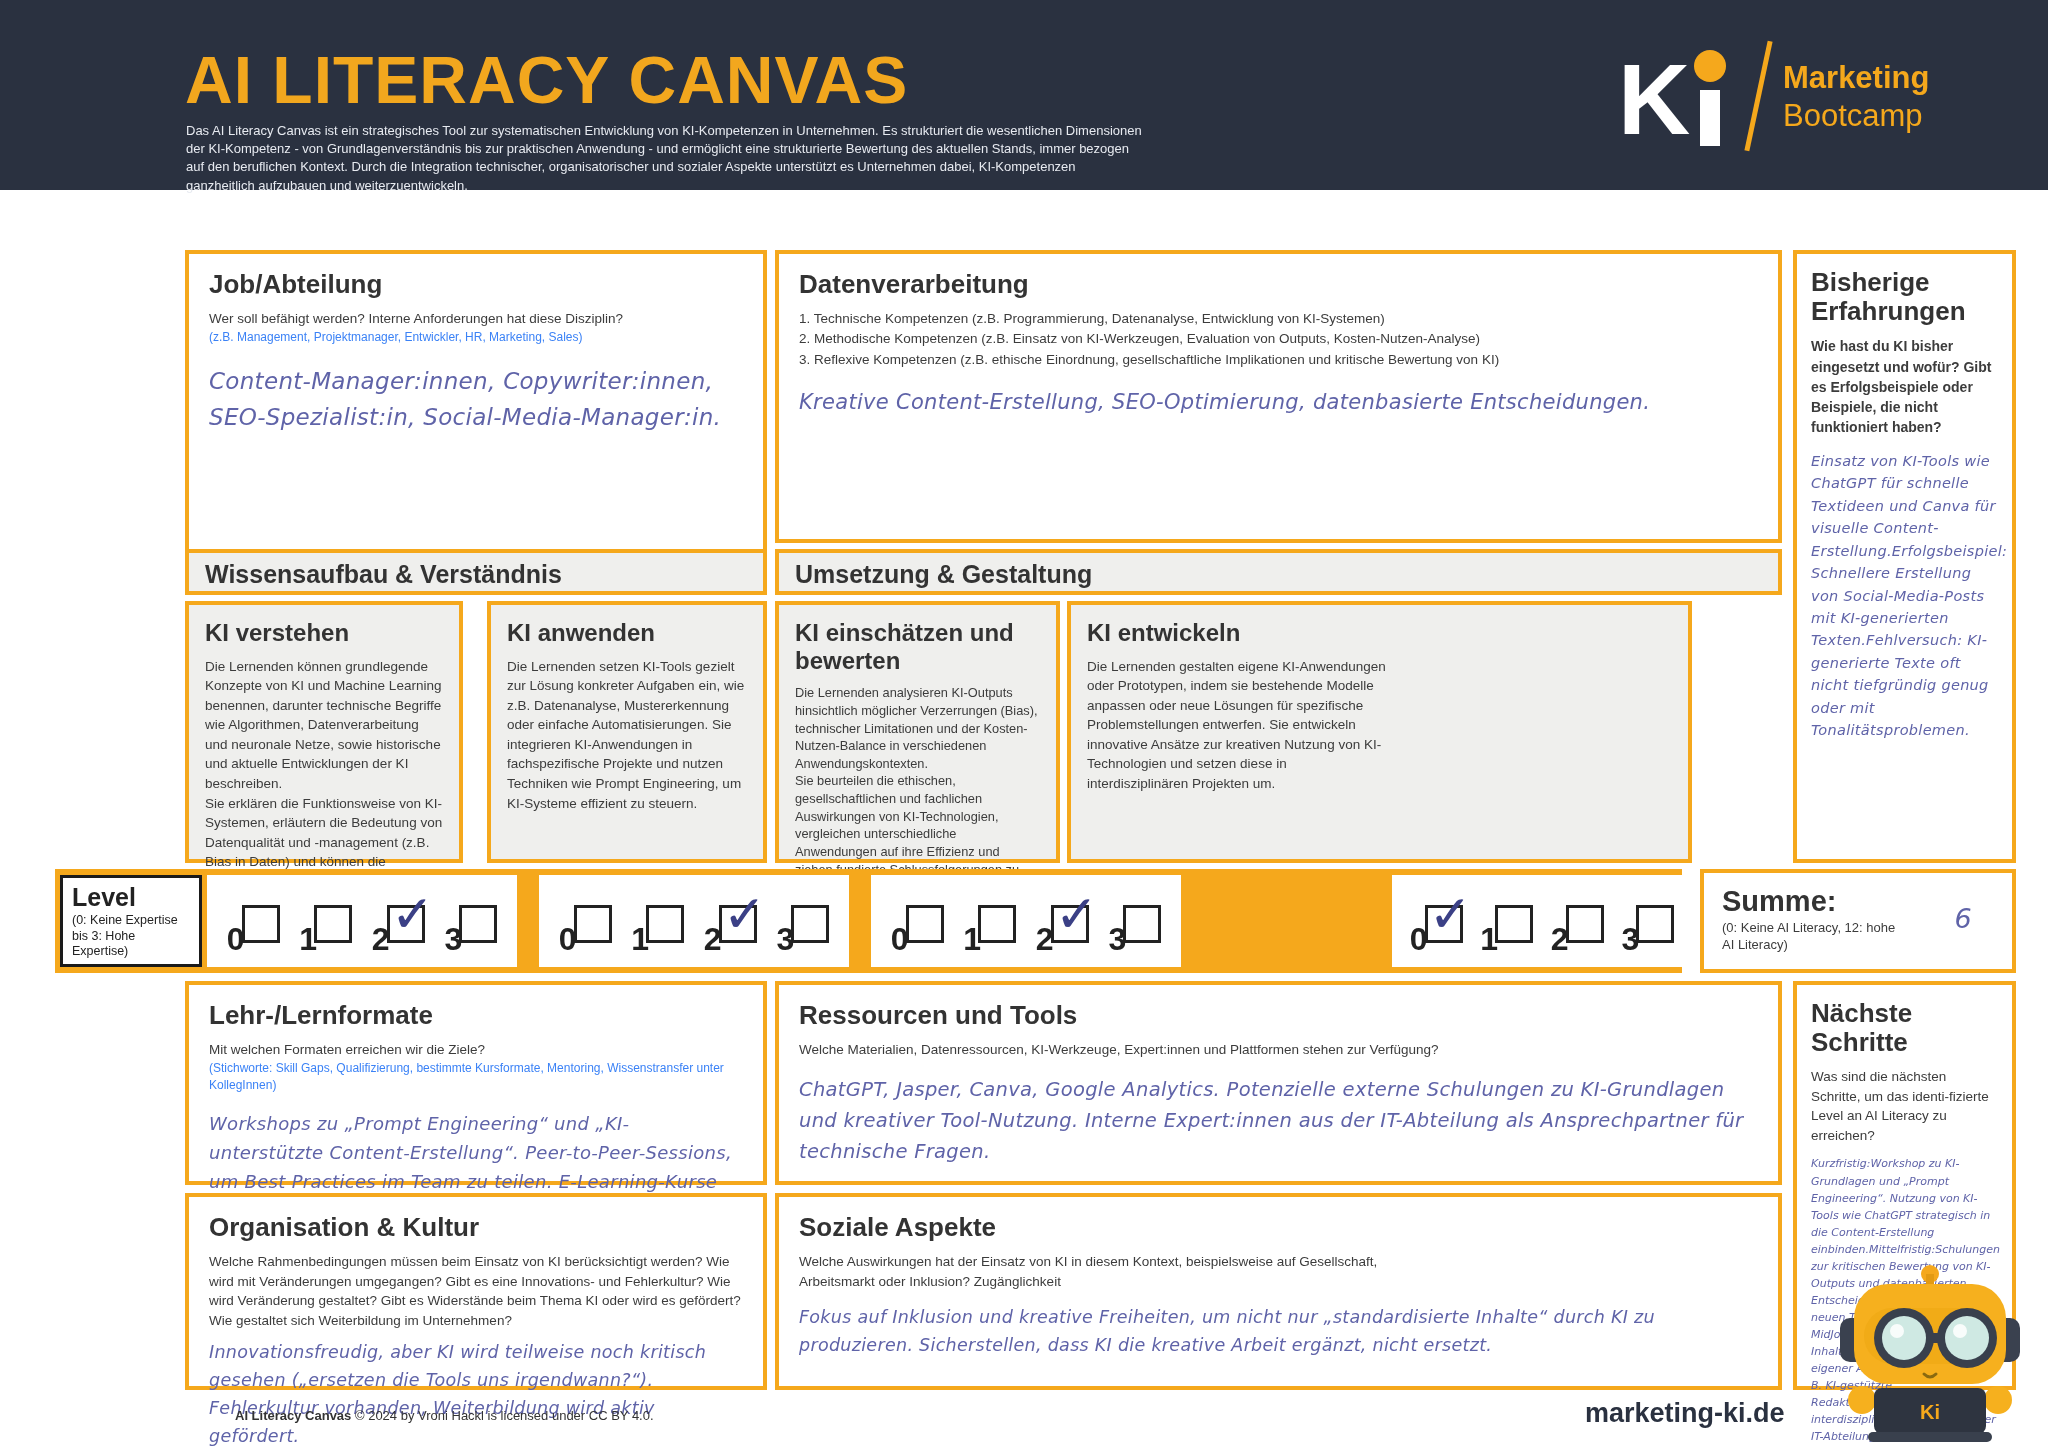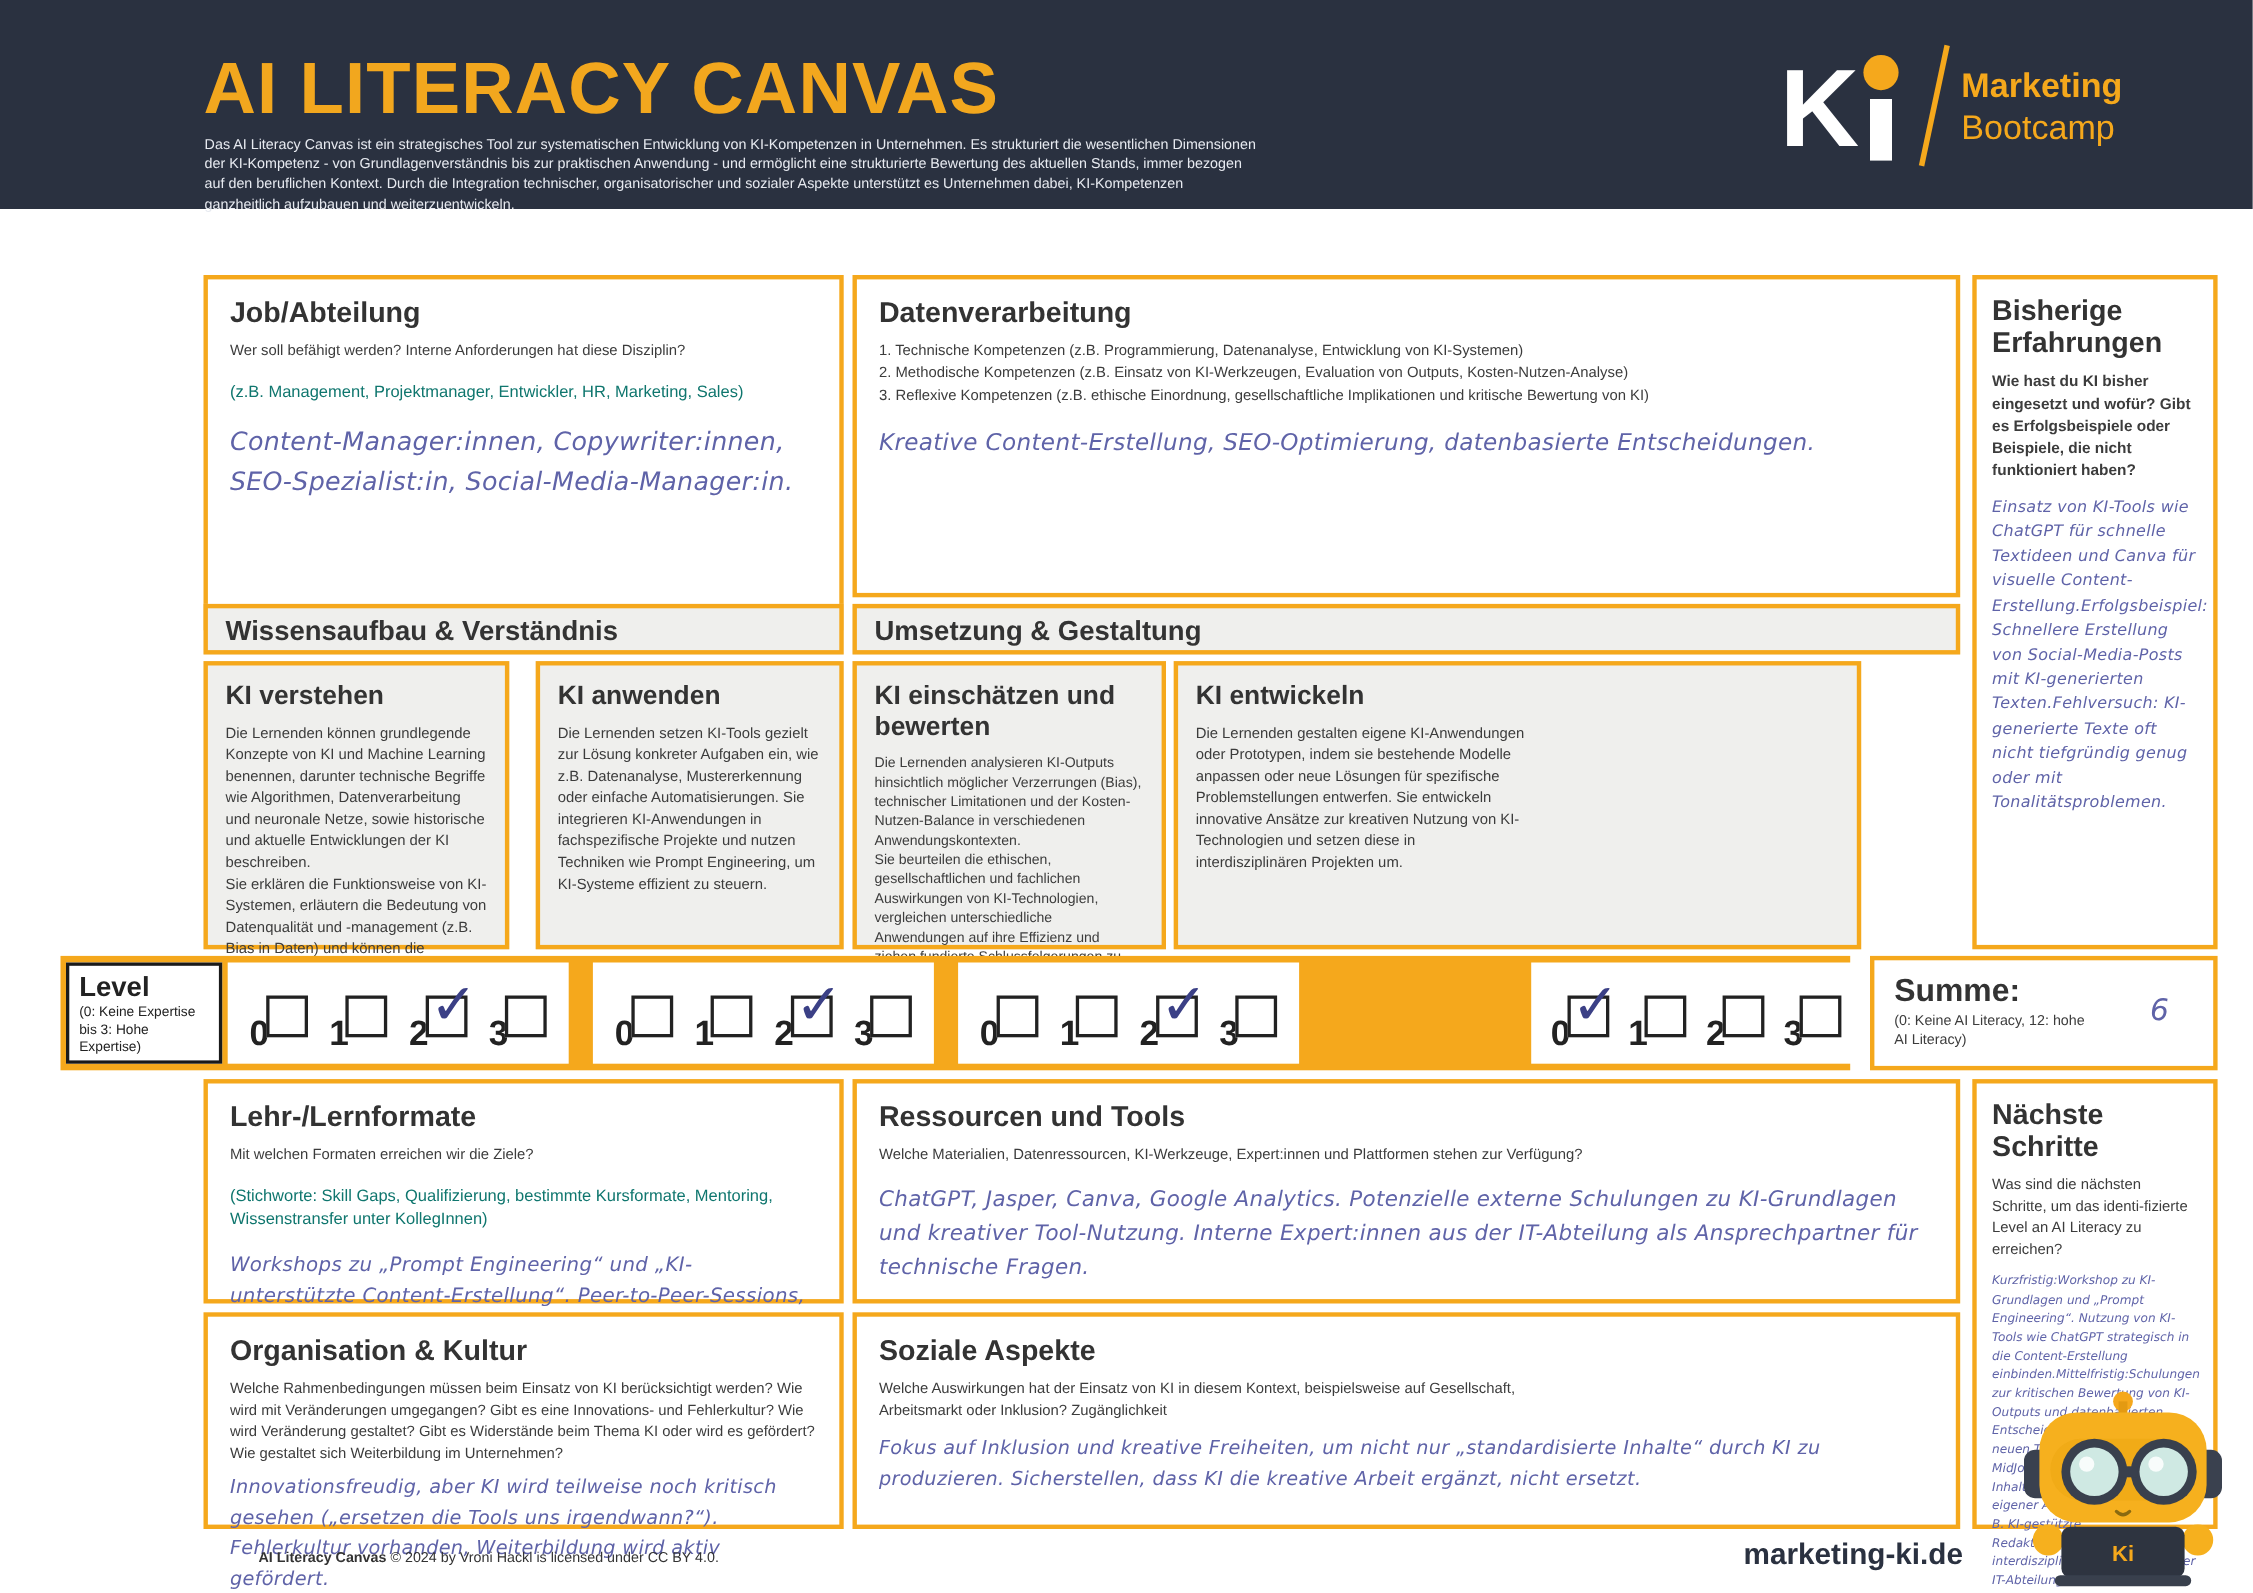--- a/index.html
+++ b/index.html
@@ -19,21 +19,21 @@
   .logo-word { position:absolute; left:165px; top:22px; color:#F5A81C; }
   .logo-word .l1 { font-size:31px; font-weight:800; }
   .logo-word .l2 { font-size:31px; font-weight:400; margin-top:2px; }
 
   
   .box { position:absolute; background:#ffffff; border:4px solid #F5A81C; padding:16px 20px; color:#383838; }
   .box.gray { background:#EFEFED; }
   .box h2 { font-size:26px; font-weight:800; color:#333333; margin-bottom:10px; line-height:1.12; }
   .box h3 { font-size:24px; font-weight:800; color:#333333; margin-bottom:10px; line-height:1.15; }
   .prompt { font-size:13.5px; line-height:1.45; color:#3c3c3c; }
-  .hint { font-size:15px; line-height:1.45; color:#0f766e;margin-top:17px; }
+  .hint { font-size:12px; line-height:1.45; color:#3b82f6; }
   .body-txt { font-size:13.5px; line-height:1.45; color:#3c3c3c; }
   .multiline { white-space:pre-line; }
   .hand { font-family:"DejaVu Sans", sans-serif; font-style:italic; color:#5F63A8; letter-spacing:0.3px; }
   .list-item { font-size:13.5px; line-height:1.5; color:#3c3c3c; padding-left:18px; text-indent:-18px; }
   .bar { position:absolute; background:#EFEFED; border:4px solid #F5A81C; font-size:25px; font-weight:800; color:#333333; padding:7px 16px; }
 
   
   .level-band { position:absolute; left:55px; top:869px; width:1627px; height:104px; background:#F5A81C; }
   .level-label { position:absolute; left:5px; top:6px; width:142px; height:92px; background:#ffffff; border:3px solid #1a1a1a; padding:7px 9px; }
   .level-label .lv-title { font-size:25px; font-weight:800; color:#222222; line-height:1; }

